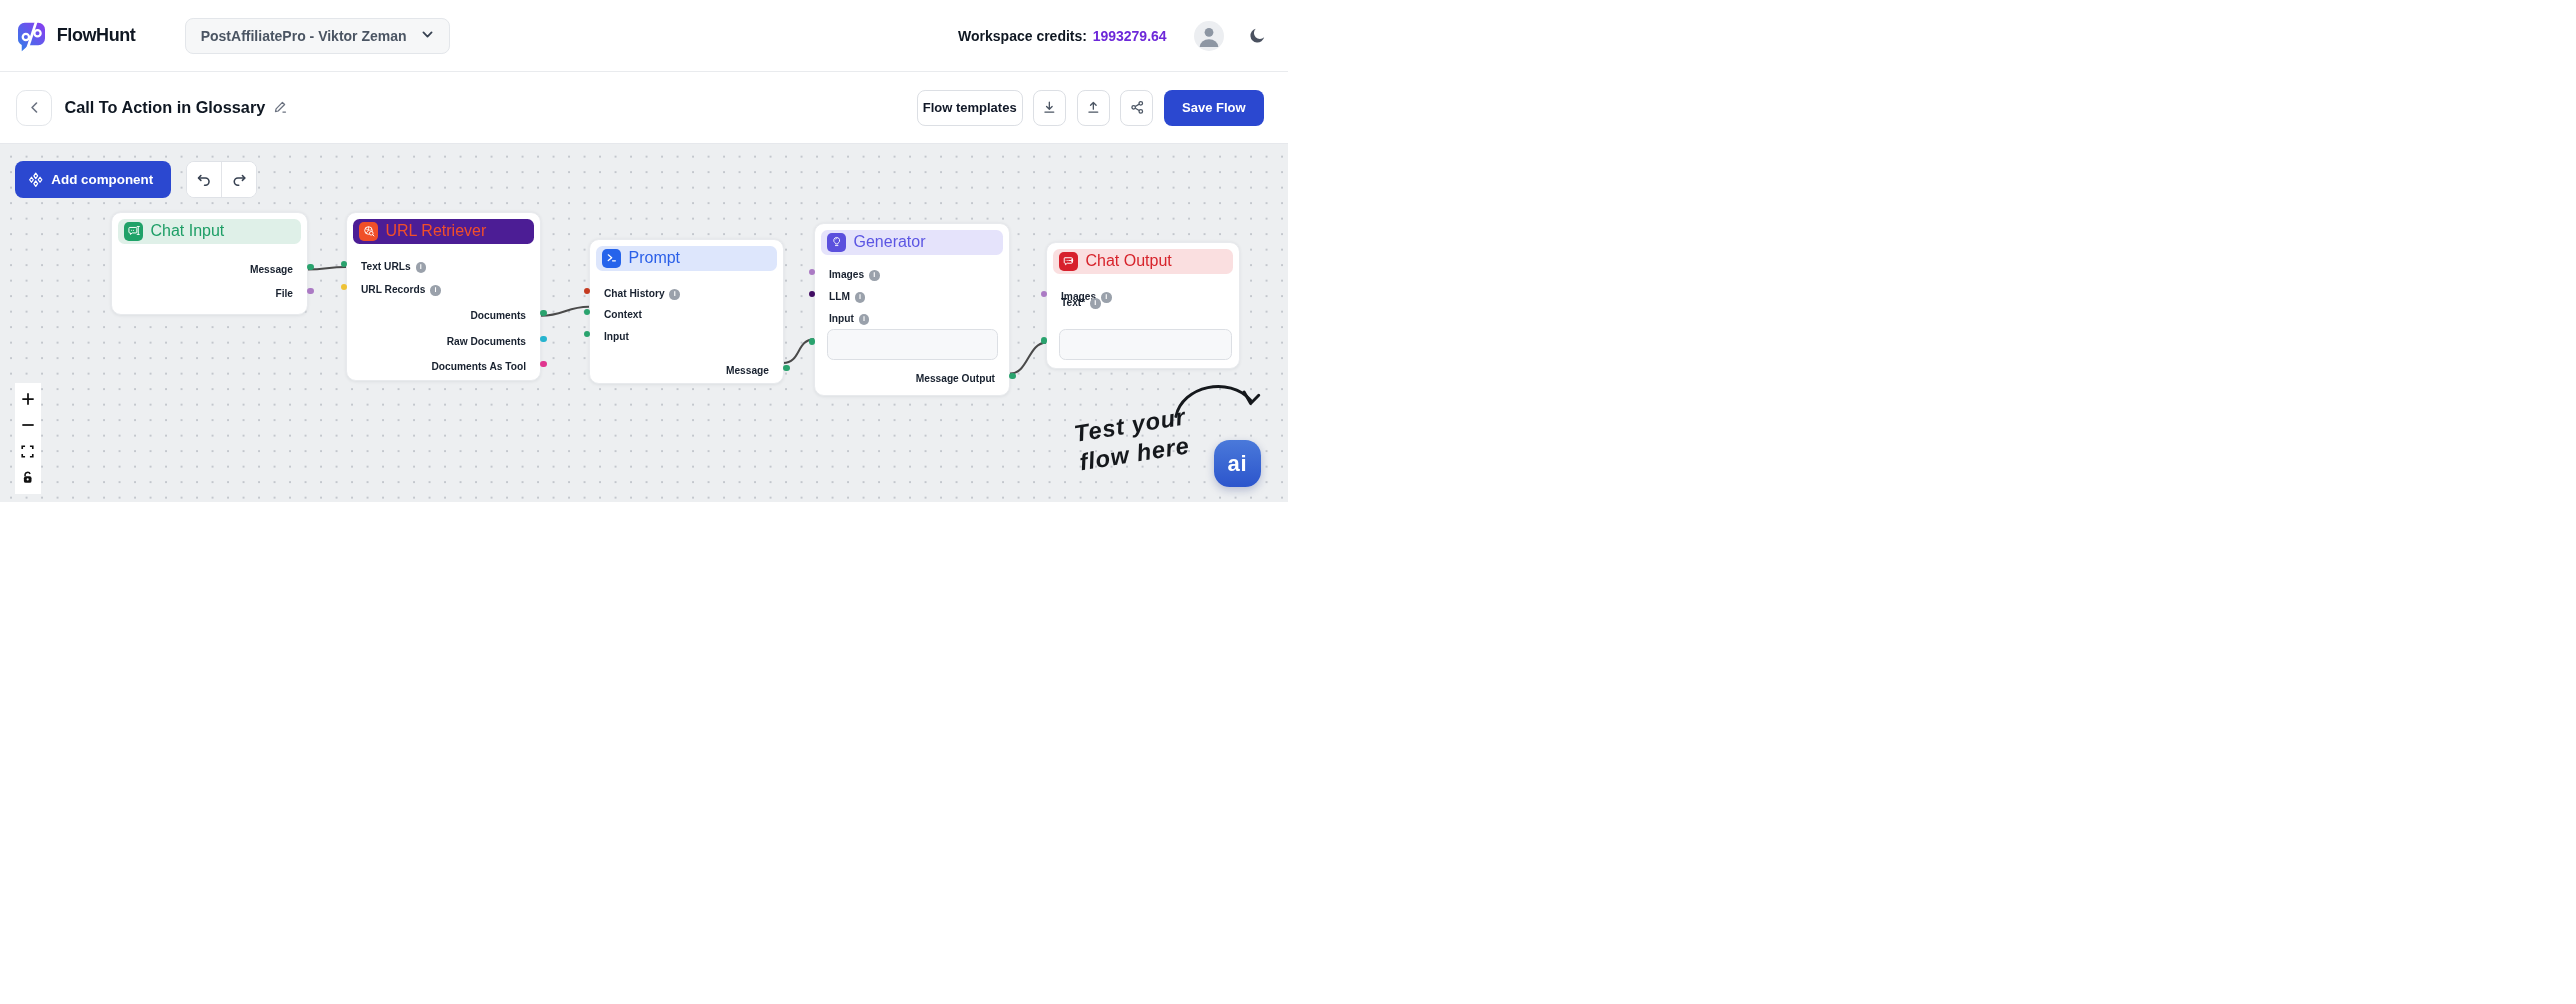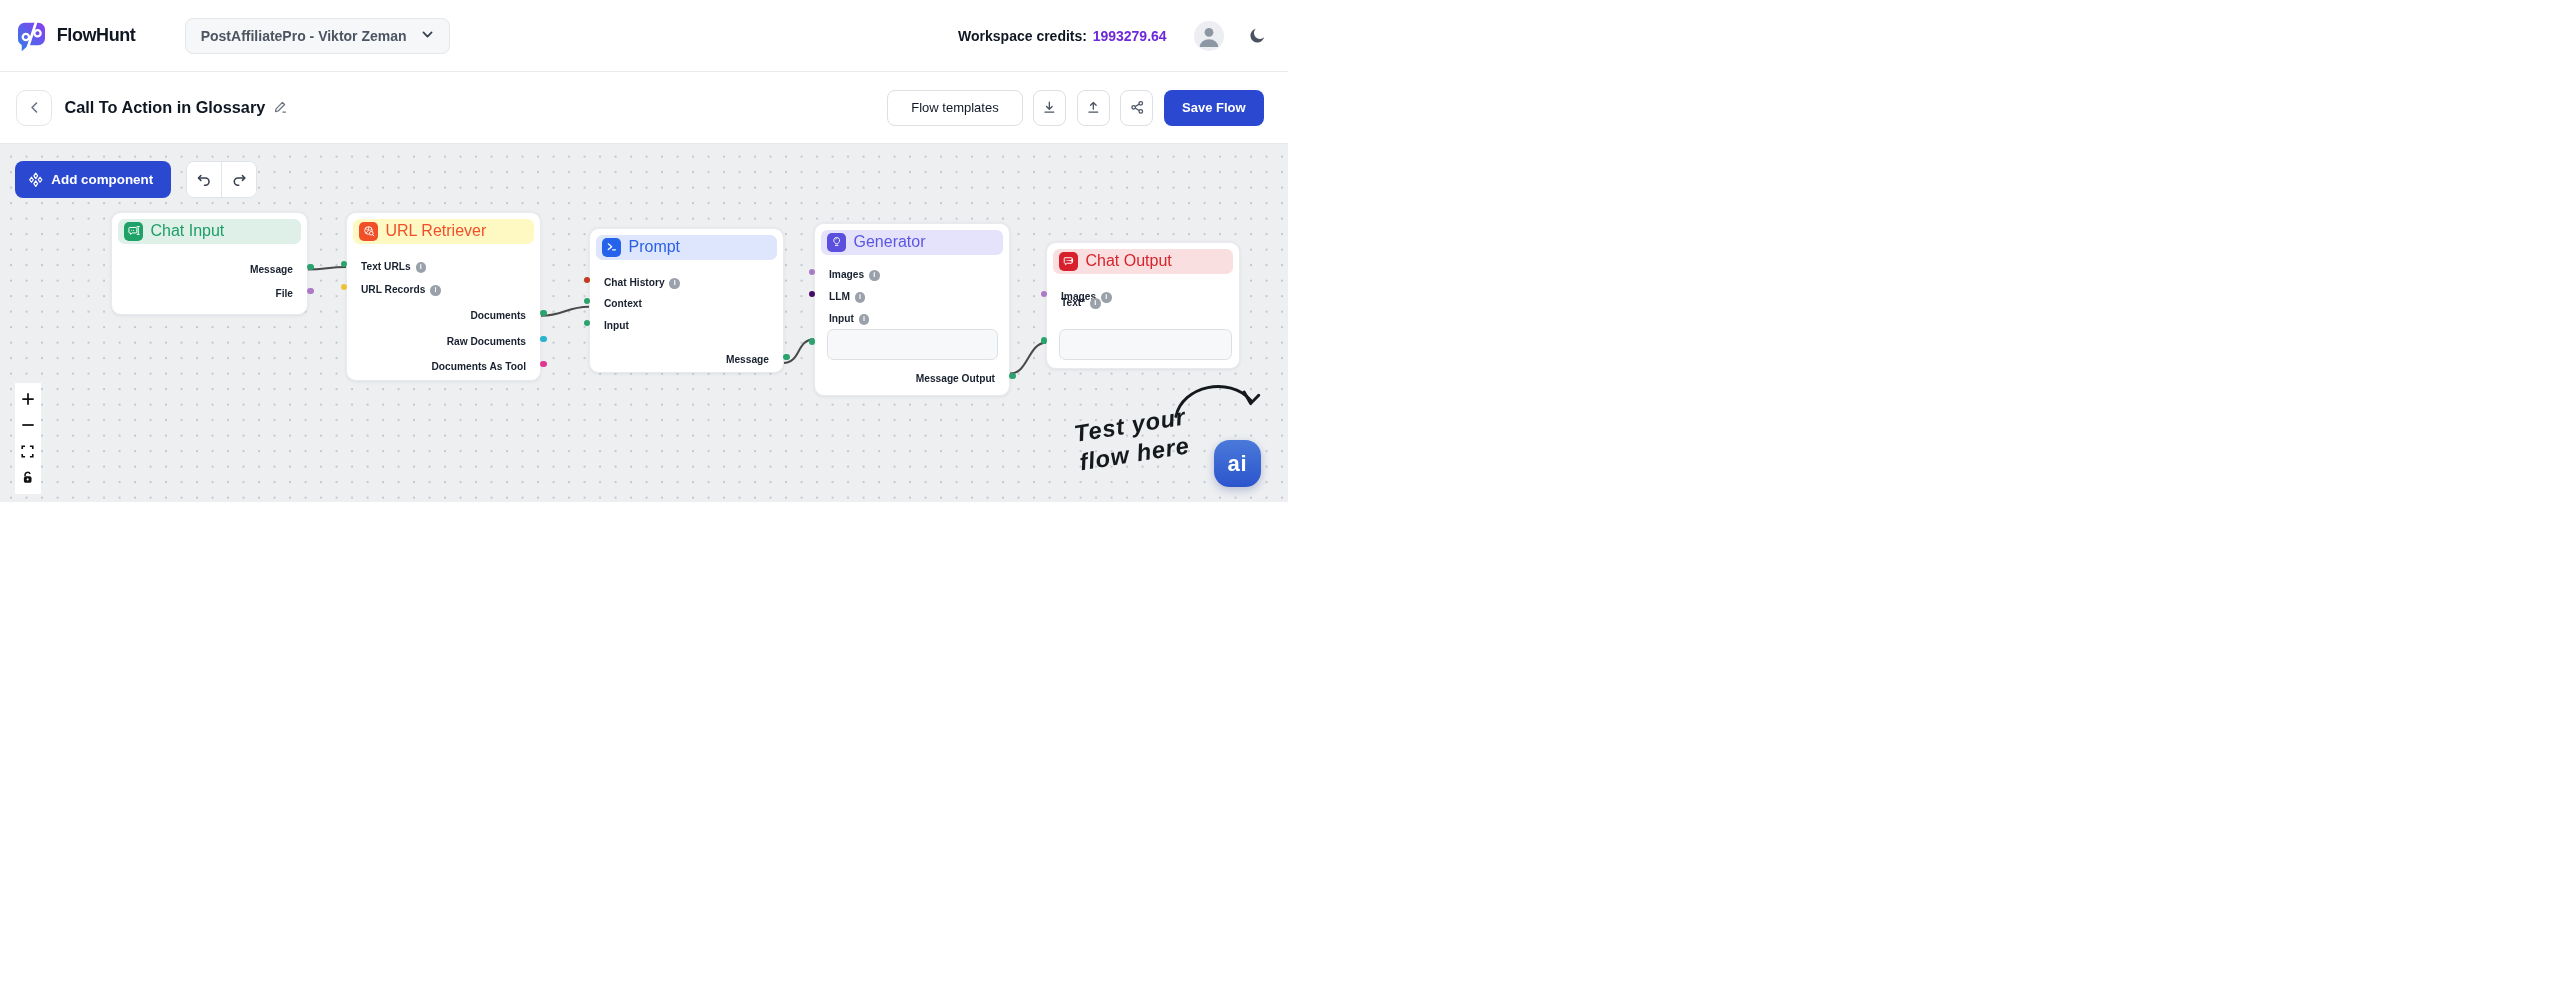--- a/index.html
+++ b/index.html
@@ -18,21 +18,21 @@
   .credits .c-value { font-weight:700; color:#6d28d9; }
   .avatar { width:30px; height:30px; border-radius:50%; background:#eceef1; margin-left:27px; display:flex; align-items:center; justify-content:center; overflow:hidden; cursor:pointer; }
   .moon { margin-left:24.4px; margin-right:21px; cursor:pointer; display:flex; align-items:center; }
 
   
   .toolbar { position:relative; height:72px; background:#fff; display:flex; align-items:center; border-bottom:0.8px solid #e6e8ec; }
   .back-btn { margin-left:16.3px; width:36px; height:36px; border:0.8px solid #e3e6ea; border-radius:9.8px; background:#fff; display:flex; align-items:center; justify-content:center; cursor:pointer; }
   .flow-title { margin-left:12.2px; font-size:16.3px; font-weight:700; color:#0f1722; }
   .edit-icon { margin-left:8.1px; cursor:pointer; display:flex; align-items:center; }
   .tb-right { display:flex; align-items:center; gap:10.6px; margin-right:24.4px; }
-  .btn-secondary { height:36px; padding:0 23px; background:#fff; border:0.8px solid #dcdfe4; border-radius:8.1px; font-size:13px; font-weight:400; color:#111827; cursor:pointer; font-family:inherit; }
+  .btn-secondary { height:36px; padding:0 5px; background:#fff; border:0.8px solid #dcdfe4; border-radius:8.1px; font-size:13px; font-weight:700; color:#111827; cursor:pointer; font-family:inherit; }
   .icon-btn { width:33px; height:36px; background:#fff; border:0.8px solid #dcdfe4; border-radius:8.1px; display:flex; align-items:center; justify-content:center; cursor:pointer; }
   .btn-primary { height:36px; padding:0 18px; background:#2b48d0; border:none; border-radius:8.1px; font-size:13px; font-weight:600; color:#fff; cursor:pointer; font-family:inherit; }
 
   
   .canvas { position:relative; height:359px; background:#edeff1;
     background-image: radial-gradient(#c3c7cd 1.1px, transparent 1.1px);
     background-size: 15.5px 15.5px; background-position: 3.3px 4.9px; overflow:hidden; }
   .edges { position:absolute; left:0; top:0; width:1288px; height:359px; z-index:1; pointer-events:none; }
 
   .add-btn { position:absolute; left:14.7px; top:17px; height:37px; background:#2b48d0; border:none; border-radius:8.1px; color:#fff; font-size:13.4px; font-weight:700; display:flex; align-items:center; gap:8.1px; padding:0 18px 0 13px; cursor:pointer; z-index:3; font-family:inherit; }
@@ -211,21 +211,21 @@
         <span>Message</span>
         <span class="handle right" style="border-color:#2aa36e"></span>
       </div>
       <div class="row out" style="top:73px">
         <span>File</span>
         <span class="handle right" style="border-color:#ab7ac4"></span>
       </div>
     </div>
 
     <div class="node" style="left:346px;top:68px;width:195px;height:169px">
-      <div class="nhead" style="background:#fef9c3">
+      <div class="nhead" style="background:#4c1d95">
         <span class="nicon" style="background:#f04f28">
           <svg width="12.2" height="12.2" viewBox="0 0 20 20">
               <circle cx="9" cy="9" r="6.2" fill="none" stroke="#fff" stroke-width="1.6"></circle>
               <path d="M4.2,5.5 C7,8.5 11,9.5 14.8,7.5 M5,13 C8,11.5 10,8 9,3" fill="none" stroke="#fff" stroke-width="1.3"></path>
               <circle cx="13.6" cy="13.6" r="3" fill="#f04f28" stroke="#fff" stroke-width="1.5"></circle>
               <path d="M15.8,15.8 L18,18" stroke="#fff" stroke-width="1.6" stroke-linecap="round"></path>
             </svg>
         </span>
         <span class="ntitle" style="color:#f14f2a">URL Retriever</span>
       </div>
@@ -244,21 +244,21 @@
       <div class="row out" style="top:121px">
         <span>Raw Documents</span>
         <span class="handle right" style="border-color:#27b4cf"></span>
       </div>
       <div class="row out" style="top:146px">
         <span>Documents As Tool</span>
         <span class="handle right" style="border-color:#e0368f"></span>
       </div>
     </div>
 
-    <div class="node" style="left:589px;top:84px;width:195px;height:145px">
+    <div class="node" style="left:589px;top:95px;width:195px;height:145px">
       <div class="nhead" style="background:#dde6fc">
         <span class="nicon" style="background:#2563eb">
           <svg width="11.4" height="11.4" viewBox="0 0 20 20">
               <path d="M4,5 L10,10 L4,15" fill="none" stroke="#fff" stroke-width="2.2" stroke-linecap="round" stroke-linejoin="round"></path>
               <path d="M11.5,15.5 h5" stroke="#fff" stroke-width="2.2" stroke-linecap="round"></path>
             </svg>
         </span>
         <span class="ntitle" style="color:#2a5fe8">Prompt</span>
       </div>
       <div class="row in" style="top:46px">

